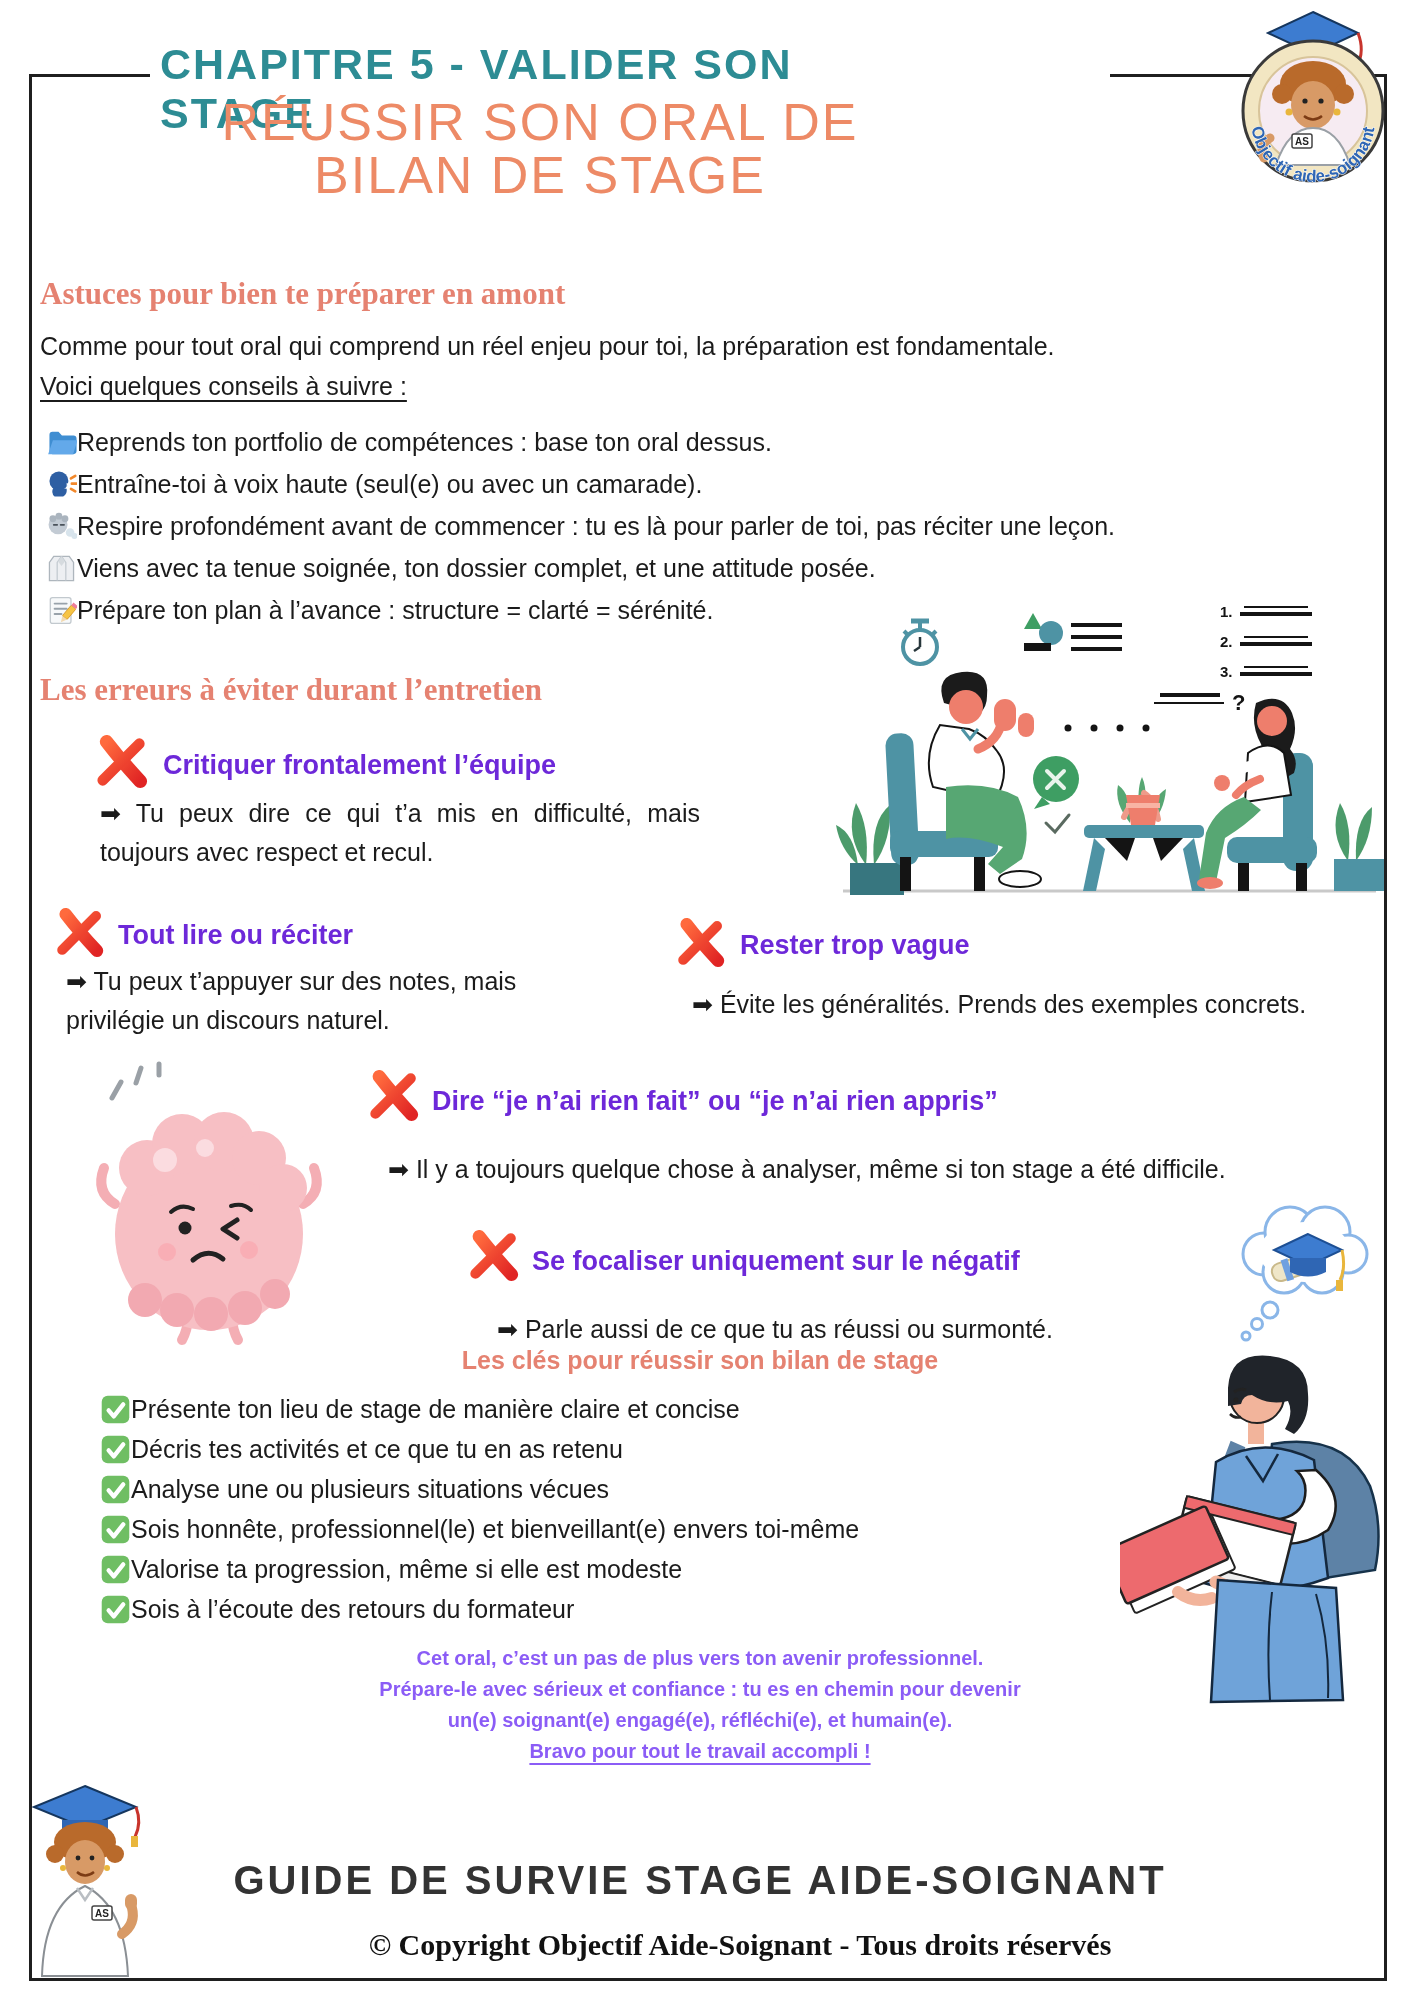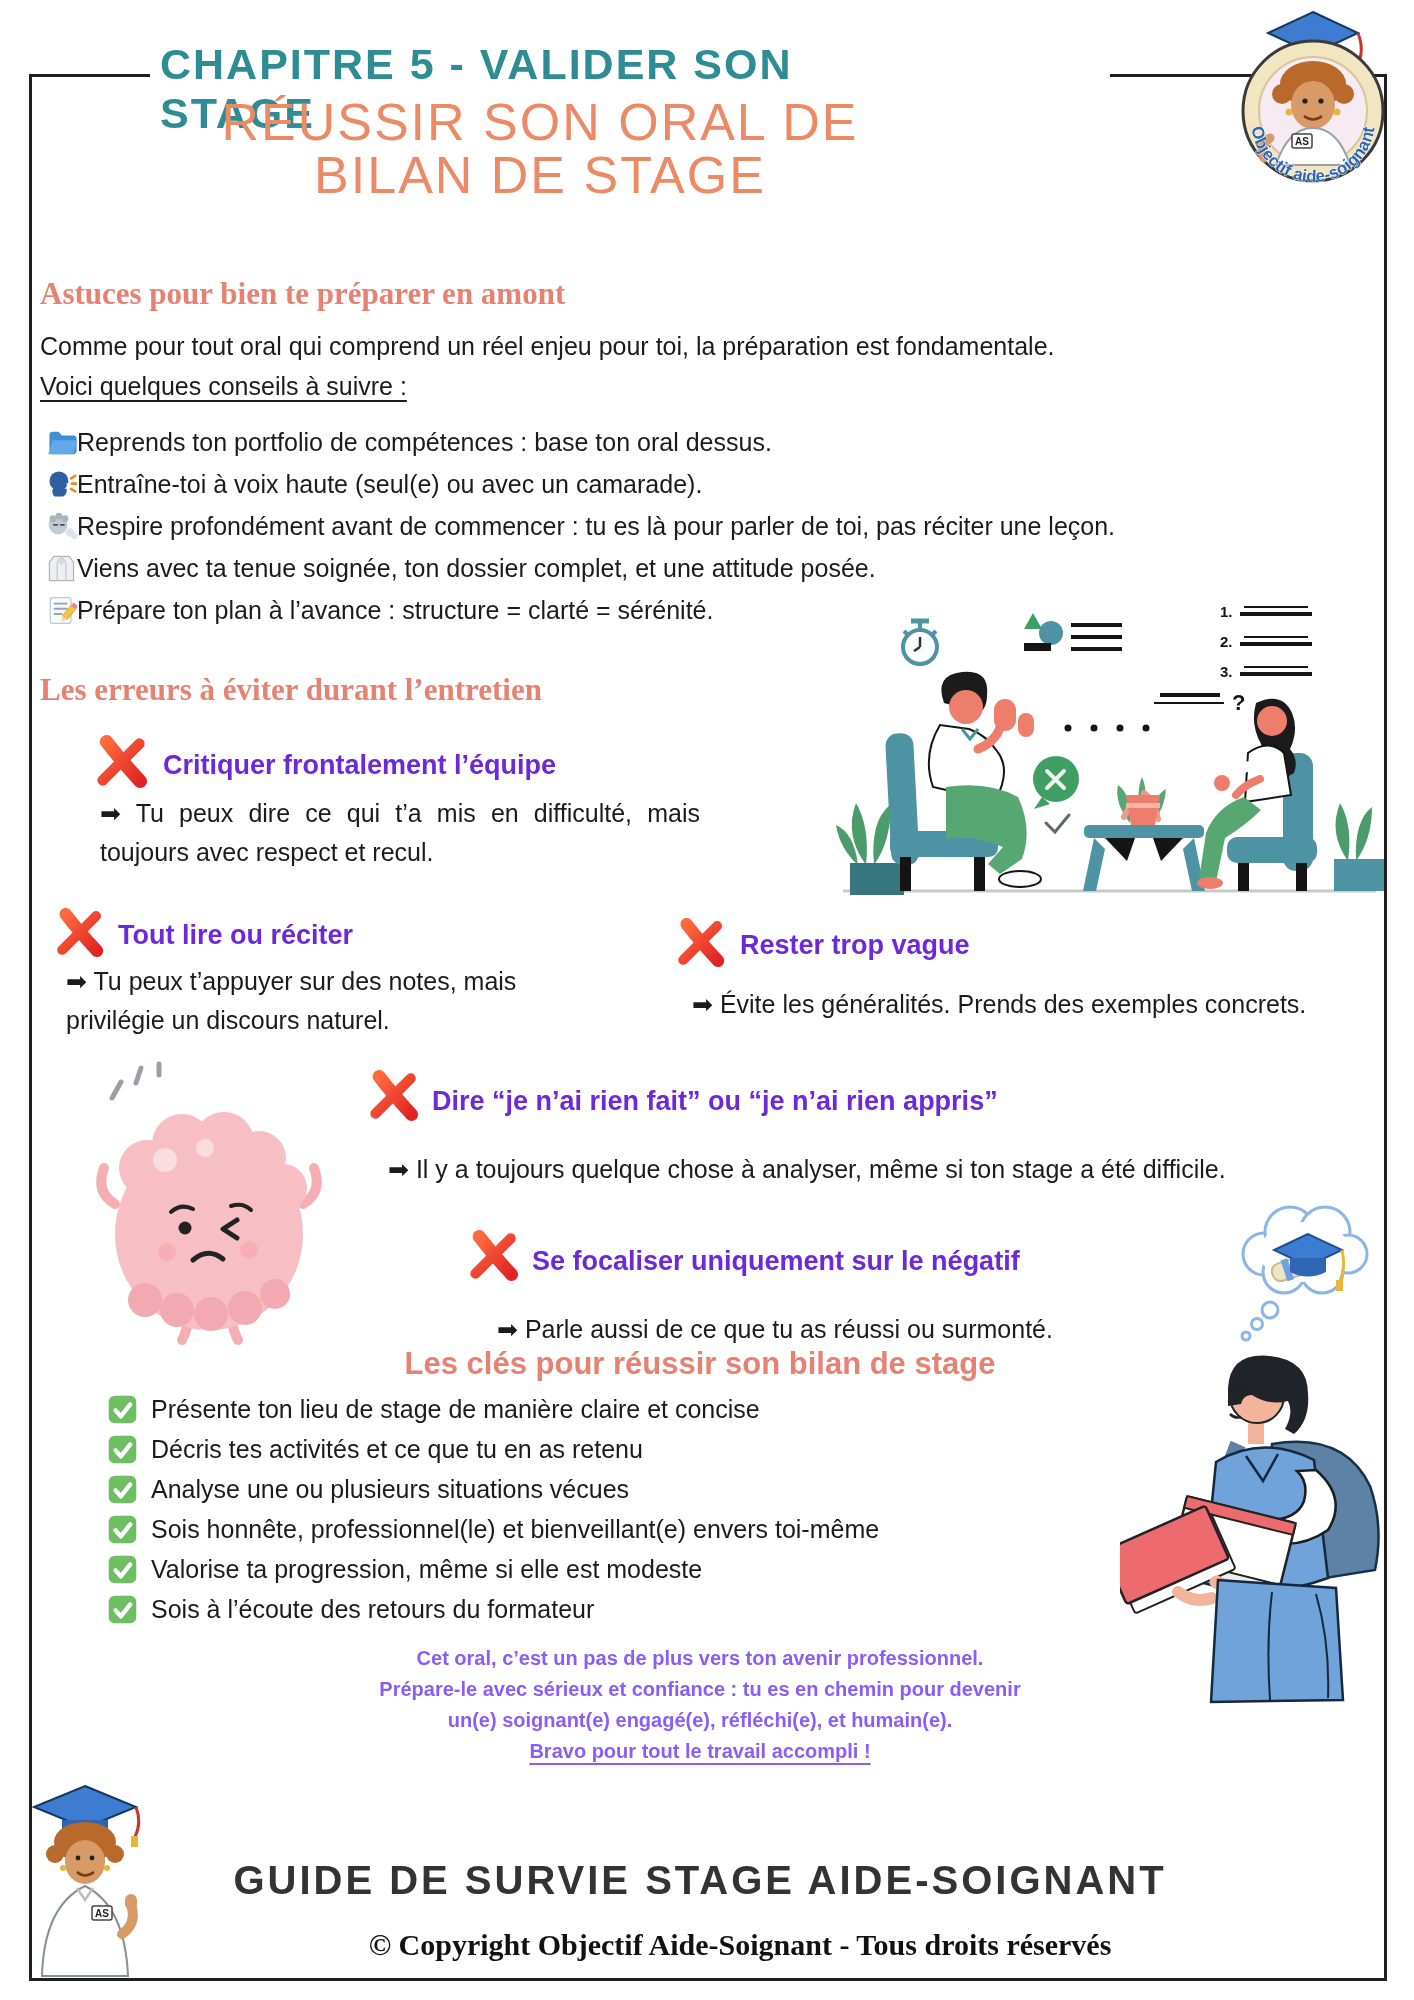--- a/index.html
+++ b/index.html
@@ -13,24 +13,24 @@
   .main-title{position:absolute;left:160px;top:96px;width:760px;text-align:center;
     font-size:52px;font-weight:normal;letter-spacing:2px;color:#ED8A66;line-height:1.02;}
   .section-heading{font-size:31px;font-weight:bold;color:#E58271;font-family:Liberation Serif, serif;}
   .body-text{font-size:25px;}
   .underline{text-decoration:underline;text-underline-offset:5px;text-decoration-thickness:2px;}
   .tip-row{position:absolute;left:46px;display:flex;align-items:center;gap:0;font-size:25px;white-space:nowrap;}
   .tip-ic{width:31px;height:31px;flex:0 0 31px;}
   .xmark{width:54px;height:54px;}
   .err-title{font-size:27px;font-weight:bold;color:#6d28d9;white-space:nowrap;}
   .err-detail{font-size:25px;line-height:1.55;}
-  .check-row{position:absolute;left:107px;display:flex;align-items:center;gap:13px;font-size:25px;white-space:nowrap;}
+  .check-row{position:absolute;left:100px;display:flex;align-items:center;font-size:25px;white-space:nowrap;}
   .check-ic{width:31px;height:31px;flex:0 0 31px;}
   .cles-heading{position:absolute;left:100px;top:1346px;width:1200px;text-align:center;
-    font-size:31px;font-weight:bold;color:#E58271;}
+    font-size:25px;font-weight:bold;color:#E58271;}
   .conclusion{position:absolute;left:100px;top:1643px;width:1200px;text-align:center;
     font-size:20px;font-weight:bold;line-height:1.55;color:#8b5cf6;}
   .footer-title{position:absolute;left:150px;top:1858px;width:1100px;text-align:center;
     font-size:40px;font-weight:bold;letter-spacing:3px;color:#333;}
   .copyright{position:absolute;left:170px;top:1928px;width:1140px;text-align:center;
     font-family:"Liberation Serif",serif;font-size:30px;font-weight:bold;color:#111;}
   svg{display:block;}
 </style>
 </head>
 <body>

